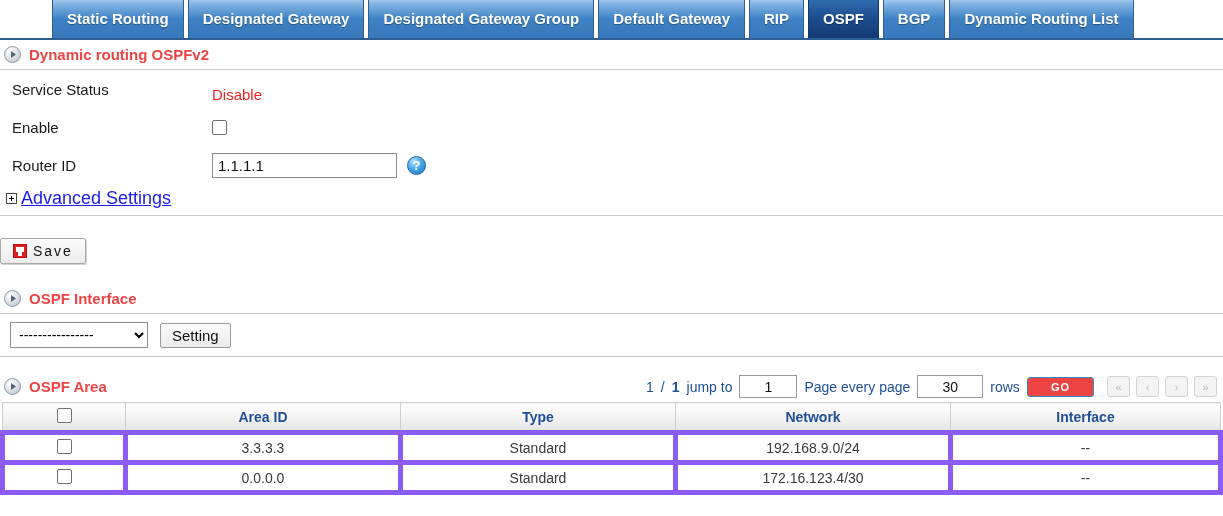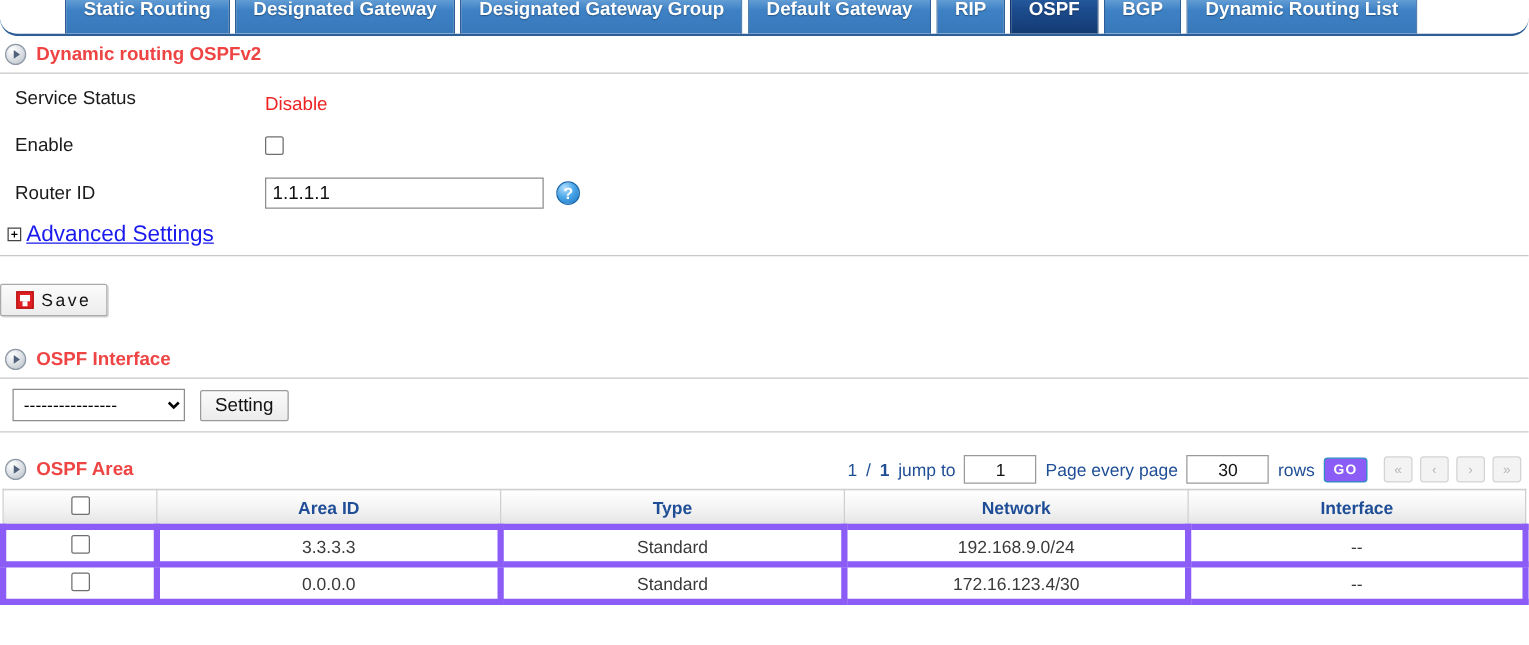--- a/index.html
+++ b/index.html
@@ -7,27 +7,26 @@
     margin: 0; padding: 0;
     width: 1223px; height: 516px;
     background: #ffffff;
     font-family: "Liberation Sans", sans-serif;
     overflow: hidden;
   }
 
   
   .tabbar {
     position: relative;
-    height: 29px;
+    height: 40px;
     padding-left: 52px;
     display: flex;
     align-items: flex-end;
     gap: 4px;
     border-bottom: 2px solid #2d5f96;
-    border-radius: 20px;
   }
   .tab {
     height: 40px;
     padding: 0 14px;
     display: flex;
     align-items: center;
     justify-content: center;
     color: #ffffff;
     font-size: 15px;
     font-weight: bold;
@@ -92,21 +91,21 @@
   input[type=checkbox].cb {
     -webkit-appearance: none; appearance: none;
     width: 15px; height: 15px;
     border: 1px solid #6f6f6f;
     border-radius: 2px;
     background: #fff;
     margin: 0;
     cursor: pointer;
   }
   .txt {
-    width: 223px; height: 25px;
+    width: 185px; height: 25px;
     border: 1px solid #8d8d8d;
     padding: 2px 5px;
     font-size: 15px;
     font-family: "Liberation Sans", sans-serif;
     color: #111;
     background: #fff;
   }
   .help-icon {
     width: 19px; height: 19px;
     margin-left: 10px;
@@ -204,26 +203,26 @@
   .pg-input {
     width: 58px; height: 23px;
     border: 1px solid #9a9a9a;
     text-align: center;
     font-size: 14px;
     font-family: "Liberation Sans", sans-serif;
     color: #111; background: #fff;
   }
   .pg-input.wide { width: 66px; }
   .btn-go {
-    background: #8b5cf6;
+    background: #ef4444;
     border: 1px solid #2a8fbf;
     border-radius: 3px;
     color: #fff;
     font-size: 11px; font-weight: bold; letter-spacing: 1px;
-    padding: 3px 7px;
+    padding: 3px 23px;
     cursor: pointer;
   }
   .navbtns { display: flex; gap: 6px; margin-left: 6px; }
   .navbtn {
     width: 23px; height: 21px;
     border: 1px solid #d3d3d3;
     border-radius: 3px;
     background: #f3f3f3;
     display: flex; align-items: center; justify-content: center;
     color: #b6b6b6; font-size: 11px;

